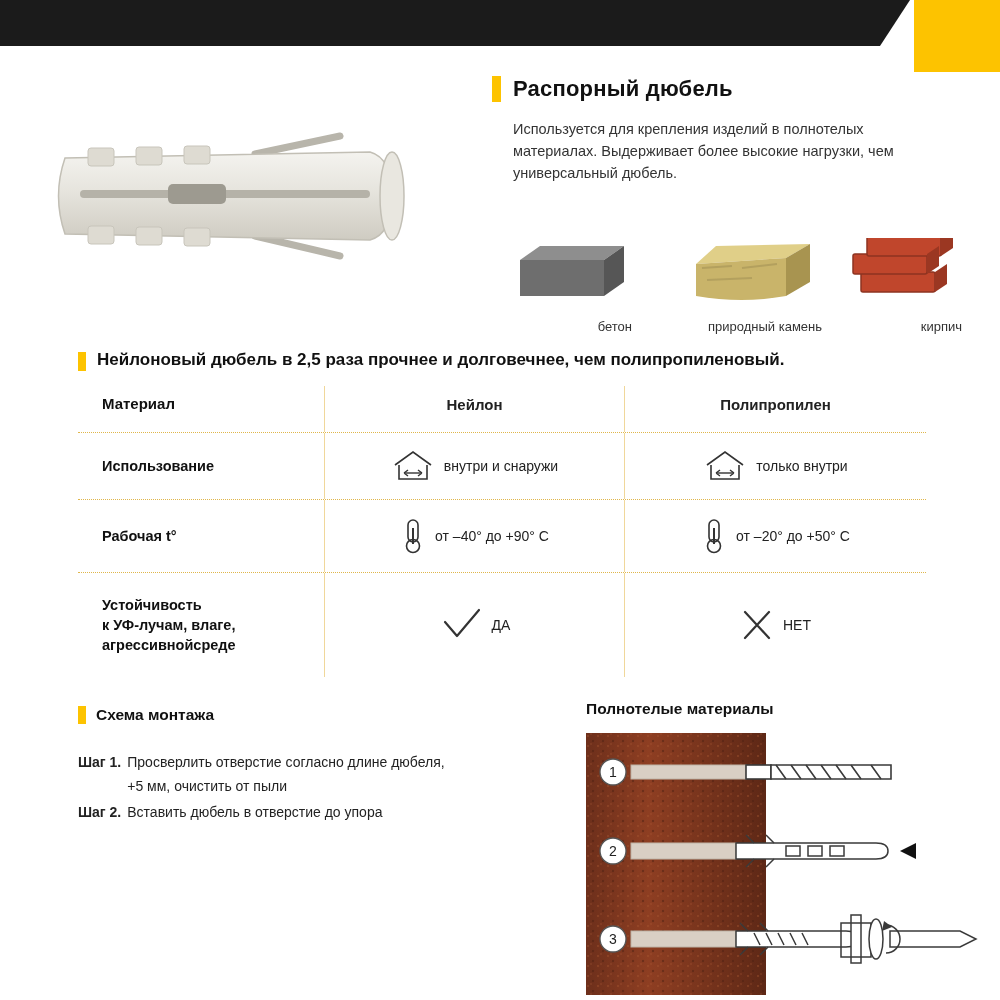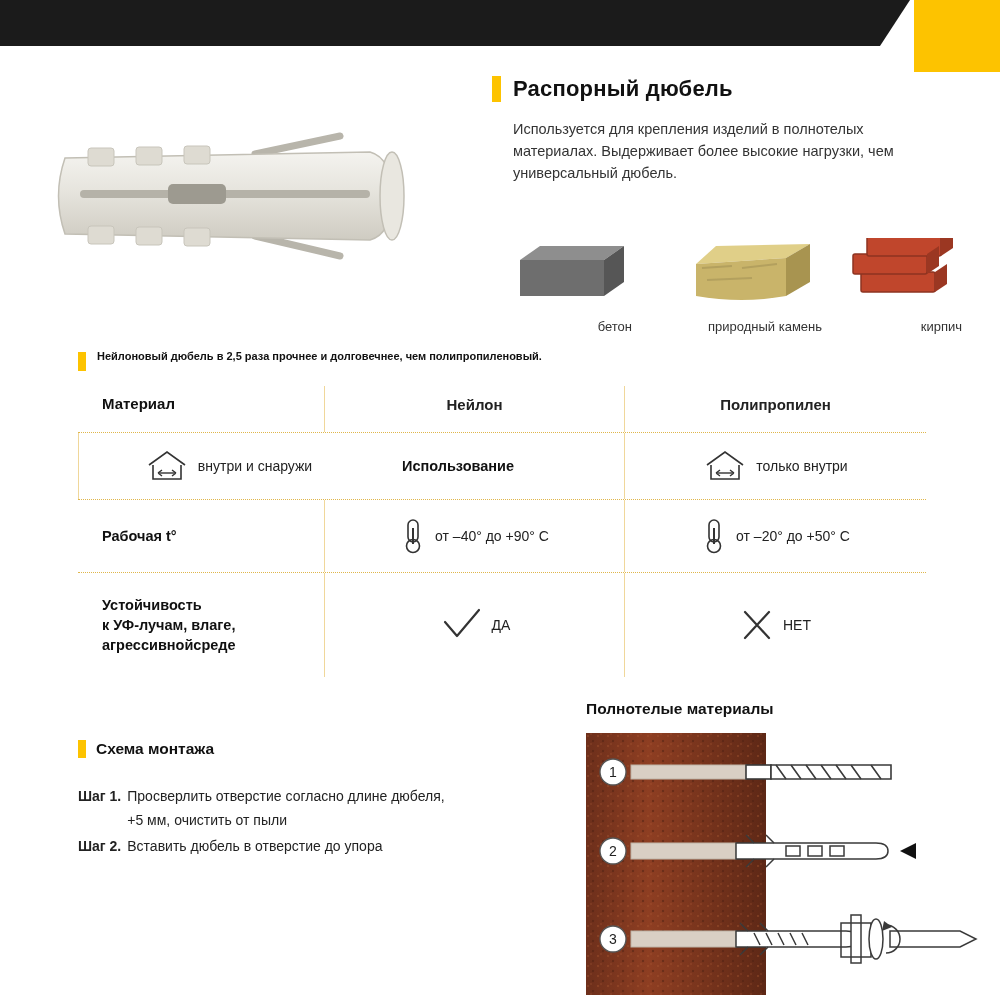--- a/index.html
+++ b/index.html
@@ -28,40 +28,40 @@
   .hero-title{font-size:22px;font-weight:bold;color:#111;letter-spacing:.2px;}
   .hero-text{margin-top:16px;margin-left:21px;font-size:14.5px;line-height:22px;color:#333;width:420px;}
 
   .mats{position:absolute;left:492px;top:192px;width:470px;height:130px;}
   .mat{position:absolute;text-align:right;font-size:13px;color:#333;}
   .mat .cap{margin-top:8px;display:block;}
 
   
   .headline{position:absolute;left:78px;top:350px;display:flex;align-items:flex-start;gap:11px;}
   .headline .ybar2{width:8px;height:19px;background:#fdc300;margin-top:2px;}
-  .headline .txt{font-size:11px;font-weight:bold;color:#111;}
+  .headline .txt{font-size:17px;font-weight:bold;color:#111;}
 
   
   .table{position:absolute;left:78px;top:386px;width:848px;}
   .trow{display:flex;align-items:stretch;border-bottom:1px dotted #e0b64a;}
   .trow:last-child{border-bottom:none;}
   .tcell{padding:16px 8px;box-sizing:border-box;display:flex;align-items:center;}
   .c1{width:246px;padding-left:24px;font-weight:bold;font-size:14.5px;line-height:20px;color:#111;}
   .c2{width:300px;border-left:1px solid #f0d79a;justify-content:center;gap:9px;font-size:14px;color:#222;}
   .c3{width:302px;border-left:1px solid #f0d79a;justify-content:center;gap:9px;font-size:14px;color:#222;}
   .thead .tcell{font-weight:bold;font-size:15px;padding-top:8px;padding-bottom:18px;}
   .thead .c2,.thead .c3{justify-content:center;}
   .thead{border-bottom:1px dotted #e0b64a;}
 
   
   .sec-title{display:flex;align-items:center;gap:10px;}
   .sec-title .ybar3{width:8px;height:18px;background:#fdc300;}
   .sec-title .t{font-size:15.5px;font-weight:bold;color:#111;}
 
-  .scheme{position:absolute;left:78px;top:706px;width:470px;margin-top:34px;}
+  .scheme{position:absolute;left:78px;top:706px;width:470px;}
   .steps{margin-top:26px;font-size:14px;line-height:24px;color:#222;}
   .step{display:flex;margin-bottom:2px;}
   .step b{white-space:nowrap;margin-right:6px;}
   .step .body{max-width:330px;}
 
   .solid{position:absolute;left:586px;top:700px;width:400px;}
   .solid .t{font-size:15.5px;font-weight:bold;color:#111;}
   .wall{position:absolute;left:586px;top:733px;width:400px;height:262px;overflow:hidden;}
 </style>
 </head>
@@ -160,30 +160,30 @@
 
 <div class="table">
 
   <div class="trow thead">
     <div class="tcell c1">Материал</div>
     <div class="tcell c2">Нейлон</div>
     <div class="tcell c3">Полипропилен</div>
   </div>
 
   <div class="trow">
+    <div class="tcell c1">Использование</div>
     <div class="tcell c2">
       <svg width="44" height="34" viewBox="0 0 44 34">
         <path d="M4 16 L22 3 L40 16" fill="none" stroke="#333" stroke-width="1.6"></path>
         <path d="M8 16 L8 30 L36 30 L36 16" fill="none" stroke="#333" stroke-width="1.6"></path>
         <line x1="13" y1="24" x2="31" y2="24" stroke="#333" stroke-width="1.4"></line>
         <path d="M13 24 l4 -3 M13 24 l4 3 M31 24 l-4 -3 M31 24 l-4 3" stroke="#333" stroke-width="1.4" fill="none"></path>
       </svg>
       <span>внутри и снаружи</span>
     </div>
-    <div class="tcell c1">Использование</div>
     <div class="tcell c3">
       <svg width="44" height="34" viewBox="0 0 44 34">
         <path d="M4 16 L22 3 L40 16" fill="none" stroke="#333" stroke-width="1.6"></path>
         <path d="M8 16 L8 30 L36 30 L36 16" fill="none" stroke="#333" stroke-width="1.6"></path>
         <line x1="13" y1="24" x2="31" y2="24" stroke="#333" stroke-width="1.4"></line>
         <path d="M13 24 l4 -3 M13 24 l4 3 M31 24 l-4 -3 M31 24 l-4 3" stroke="#333" stroke-width="1.4" fill="none"></path>
       </svg>
       <span>только  внутри</span>
     </div>
   </div>

